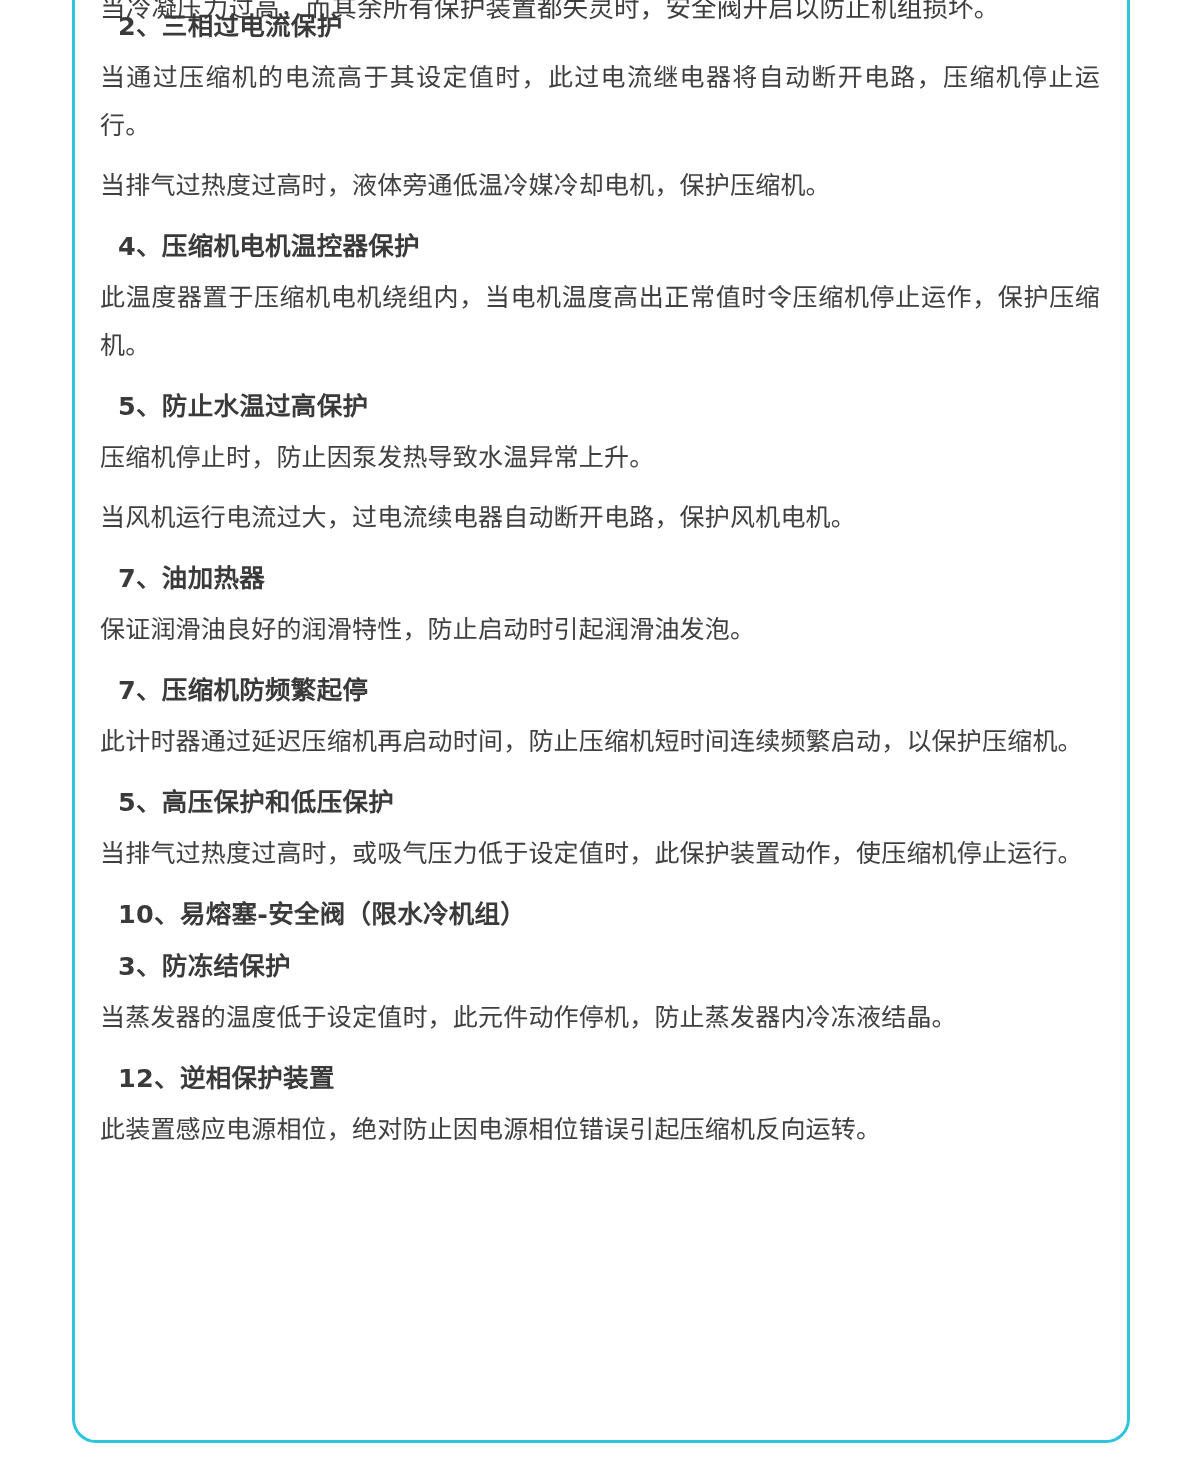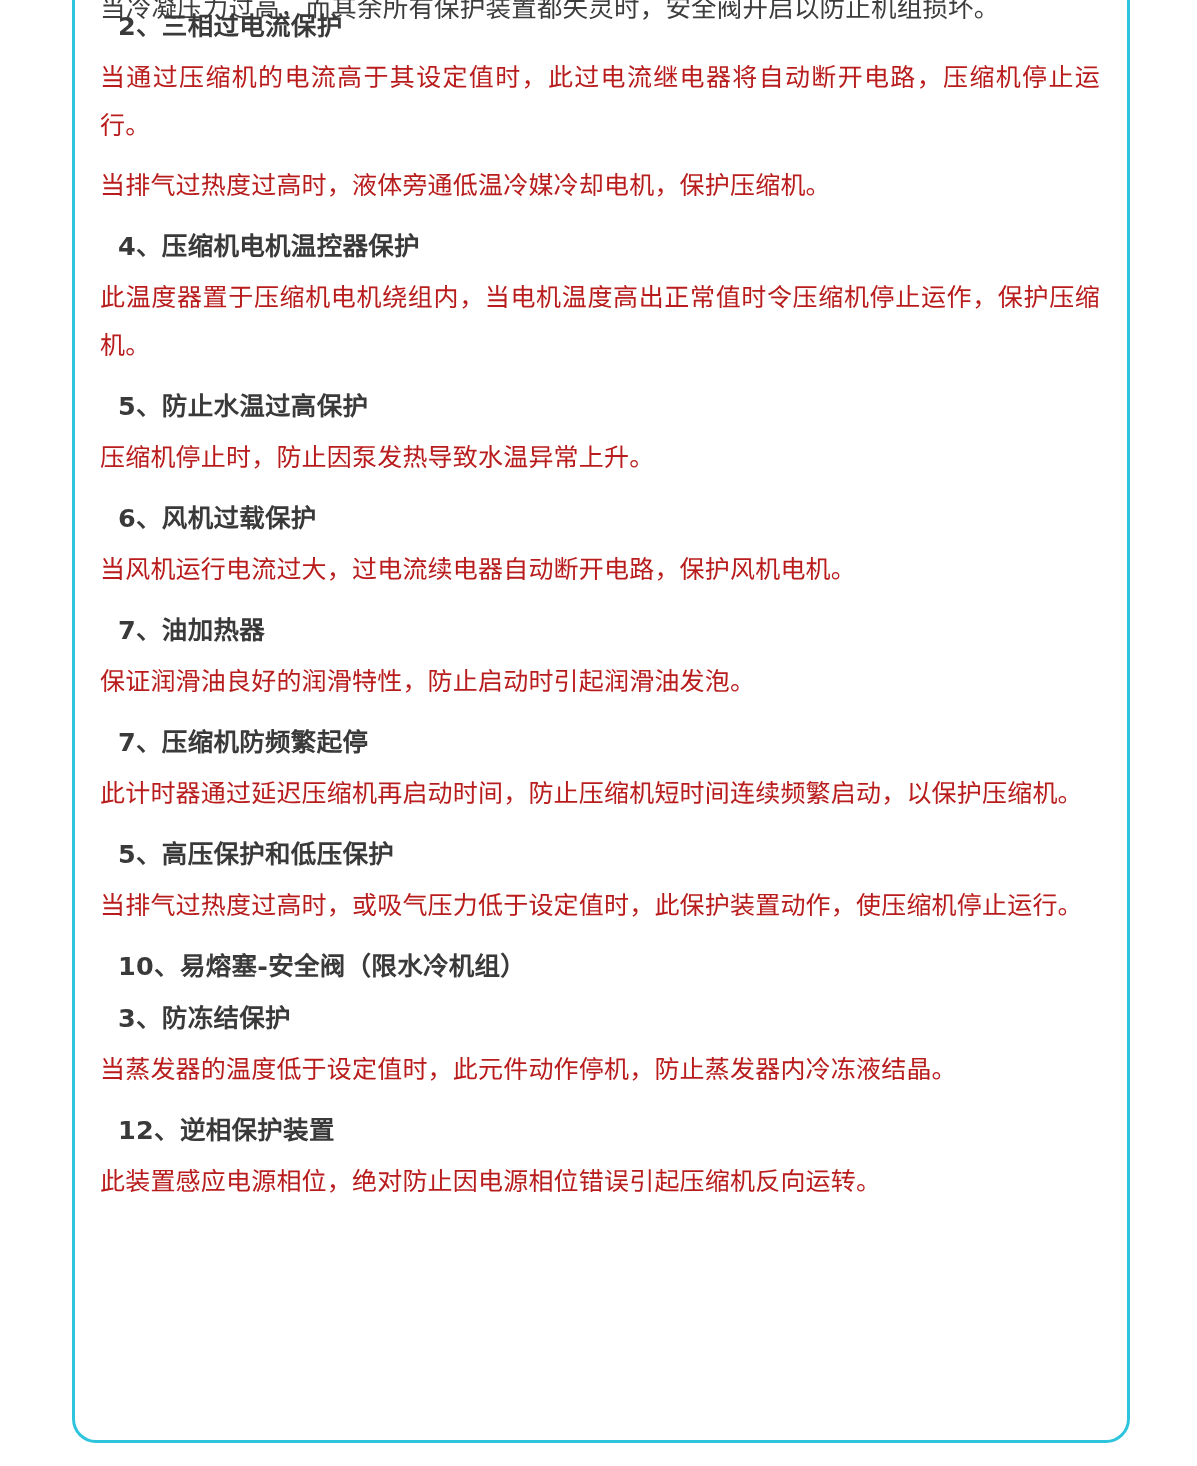--- a/index.html
+++ b/index.html
@@ -61,21 +61,21 @@
     color: #3a3a3a;
     margin: 0;
     padding: 9px 0 9px 18px;
     line-height: 34px;
     letter-spacing: 0.3px;
   }
 
   p.item-body {
     font-size: 25px;
     font-weight: normal;
-    color: #b91c1c;
+    color: #404040;
     margin: 0;
     padding: 2px 0 10px 0;
     line-height: 48px;
     letter-spacing: 0.2px;
     text-align: justify;
     text-justify: inter-ideograph;
   }
 </style>
 </head>
 <body>
@@ -99,21 +99,20 @@
     <h3 class="item-title">4、压缩机电机温控器保护</h3>
     <p class="item-body">此温度器置于压缩机电机绕组内，当电机温度高出正常值时令压缩机停止运作，保护压缩机。</p>
   </div>
 
   <div class="section">
     <h3 class="item-title">5、防止水温过高保护</h3>
     <p class="item-body">压缩机停止时，防止因泵发热导致水温异常上升。</p>
   </div>
 
   <div class="section">
-    <h3 class="item-title">6、风机过载保护</h3>
     <p class="item-body">当风机运行电流过大，过电流续电器自动断开电路，保护风机电机。</p>
   </div>
 
   <div class="section">
     <h3 class="item-title">7、油加热器</h3>
     <p class="item-body">保证润滑油良好的润滑特性，防止启动时引起润滑油发泡。</p>
   </div>
 
   <div class="section">
     <h3 class="item-title">7、压缩机防频繁起停</h3>

